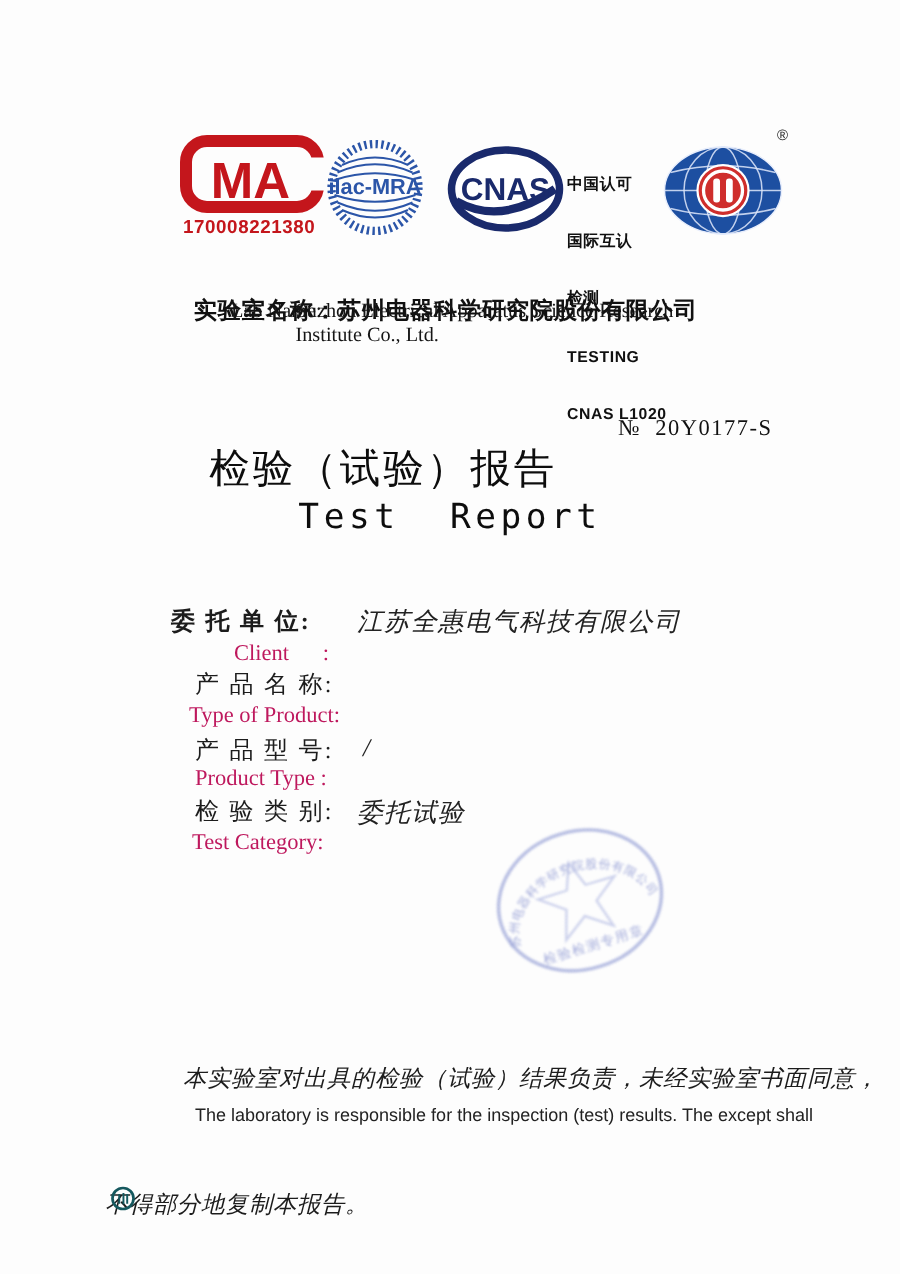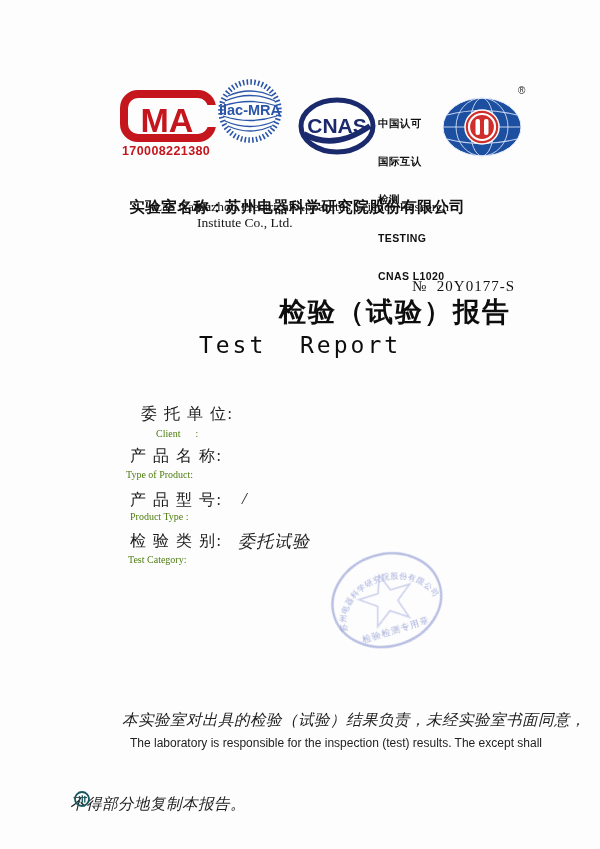--- a/index.html
+++ b/index.html
@@ -10,29 +10,29 @@
   .cma-num{font-family:"Liberation Sans",sans-serif;}
   .acc-text{font-size:10.5px;font-weight:bold;line-height:12.8px;letter-spacing:.4px;color:#101010;
             font-family:"Liberation Sans",sans-serif;white-space:pre;}
   .reg-mark{font-size:10px;color:#222;}
   
   .lab-zh{font-size:15.5px;font-weight:bold;letter-spacing:.5px;color:#111;
           font-family:"Liberation Sans",sans-serif;white-space:pre;text-align:right;}
   .lab-en{font-size:13.5px;color:#151515;font-family:"Liberation Serif",serif;white-space:pre;}
   
   .report-no{font-size:15px;letter-spacing:1px;color:#111;font-family:"Liberation Serif",serif;white-space:pre;}
-  .title-zh{width:511px;text-align:right;font-size:27px;font-weight:bold;letter-spacing:2px;color:#0d0d0d;
+  .title-zh{width:511px;text-align:center;font-size:27px;font-weight:normal;letter-spacing:2px;color:#0d0d0d;
             font-family:"Liberation Sans",sans-serif;}
   .title-en{width:600px;text-align:center;font-size:23px;letter-spacing:3px;color:#0d0d0d;
             font-family:"DejaVu Sans Mono",monospace;white-space:pre;}
   
   .f-zh{font-size:16px;letter-spacing:1.5px;color:#1c1c1c;font-family:"Liberation Serif",serif;white-space:pre;}
   .f-val{font-size:17px;font-style:italic;letter-spacing:1px;color:#222;
          font-family:"Liberation Serif",serif;white-space:pre;}
-  .f-en{font-size:10px;color:#4d7c0f;font-family:"Liberation Serif",serif;white-space:pre;}
+  .f-en{font-size:15px;color:#be185d;font-family:"Liberation Serif",serif;white-space:pre;}
   
   .stamp{filter:blur(.6px);opacity:.85;transform:rotate(-17deg);}
   
   .disc-zh{font-size:15.5px;line-height:28px;letter-spacing:.5px;color:#1c1c1c;font-style:italic;
            font-family:"Liberation Serif",serif;white-space:pre;}
   .disc-zh .indent{padding-left:52px;}
   .disc-en{font-size:12px;line-height:15.5px;color:#222;font-family:"Liberation Sans",sans-serif;white-space:pre;}
   .disc-en .indent{padding-left:62px;}
 </style>
 </head>
@@ -42,21 +42,21 @@
 
   <div class="abs" style="left:100px;top:90px;margin-left:20px;">
     <svg width="98" height="70" viewBox="0 0 98 70">
       <rect x="4" y="4" width="88" height="44" rx="14" fill="none" stroke="#c4161c" stroke-width="8"></rect>
       <rect x="80" y="15" width="18" height="22" fill="#fdfdfd"></rect>
       <text x="47" y="42" text-anchor="middle" font-size="34" font-weight="bold" fill="#c4161c" font-family="Liberation Sans, sans-serif">MA</text>
       <text x="2" y="65" font-size="12.5" font-weight="bold" fill="#c4161c" letter-spacing="0.4" font-family="Liberation Sans, sans-serif" class="cma-num">170008221380</text>
     </svg>
   </div>
 
-  <div class="abs" style="left:216px;top:77px;">
+  <div class="abs" style="left:216px;top:91px;">
     <svg width="68" height="68" viewBox="0 0 68 68">
       <circle cx="34" cy="34" r="29" fill="none" stroke="#2b55a8" stroke-width="5.5" stroke-dasharray="1.6 2.2"></circle>
       <path d="M12 19 Q34 9 56 19" fill="none" stroke="#2b55a8" stroke-width="1.3"></path>
       <path d="M9 24  Q34 13 59 24" fill="none" stroke="#2b55a8" stroke-width="1.3"></path>
       <path d="M7 29  Q34 20 61 29" fill="none" stroke="#2b55a8" stroke-width="1.3"></path>
       <path d="M7 39  Q34 48 61 39" fill="none" stroke="#2b55a8" stroke-width="1.3"></path>
       <path d="M9 44  Q34 55 59 44" fill="none" stroke="#2b55a8" stroke-width="1.3"></path>
       <path d="M12 49 Q34 59 56 49" fill="none" stroke="#2b55a8" stroke-width="1.3"></path>
       <text x="34" y="38" text-anchor="middle" font-size="14.5" font-weight="bold" fill="#2b55a8" font-family="Liberation Sans, sans-serif">ilac-MRA</text>
     </svg>
@@ -102,21 +102,22 @@
   <span class="abs lab-en" style="left:197px;top:199px;">Suzhou Electrical Apparatus Science Research</span>
   <span class="abs lab-en" style="left:197px;top:215px;">Institute Co., Ltd.</span>
 
   <div class="abs report-no" style="left:393px;top:261px;">
     <span>№</span><span>  </span><span>20Y0177-S</span>
   </div>
 
   <div class="abs title-zh" style="left:0;top:294px;">检验（试验）报告</div>
   <div class="abs title-en" style="left:0;top:332px;">Test  Report</div>
 
-  <span class="abs f-zh" style="left:141px;top:404px;">委 托 单 位:</span>
+  <span class="abs f-zh" style="left:114px;top:404px;font-weight:bold;">委 托 单 位:</span>
+  <span class="abs f-val" style="left:238px;top:403px;">江苏全惠电气科技有限公司</span>
   <span class="abs f-en" style="left:156px;top:428px;">Client      :</span>
 
   <span class="abs f-zh" style="left:130px;top:446px;">产 品 名 称:</span>
   <span class="abs f-en" style="left:126px;top:469px;">Type of Product:</span>
 
   <span class="abs f-zh" style="left:130px;top:490px;">产 品 型 号:</span>
   <span class="abs f-val" style="left:242px;top:489px;">/</span>
   <span class="abs f-en" style="left:130px;top:511px;">Product Type :</span>
 
   <span class="abs f-zh" style="left:130px;top:531px;">检 验 类 别:</span>

